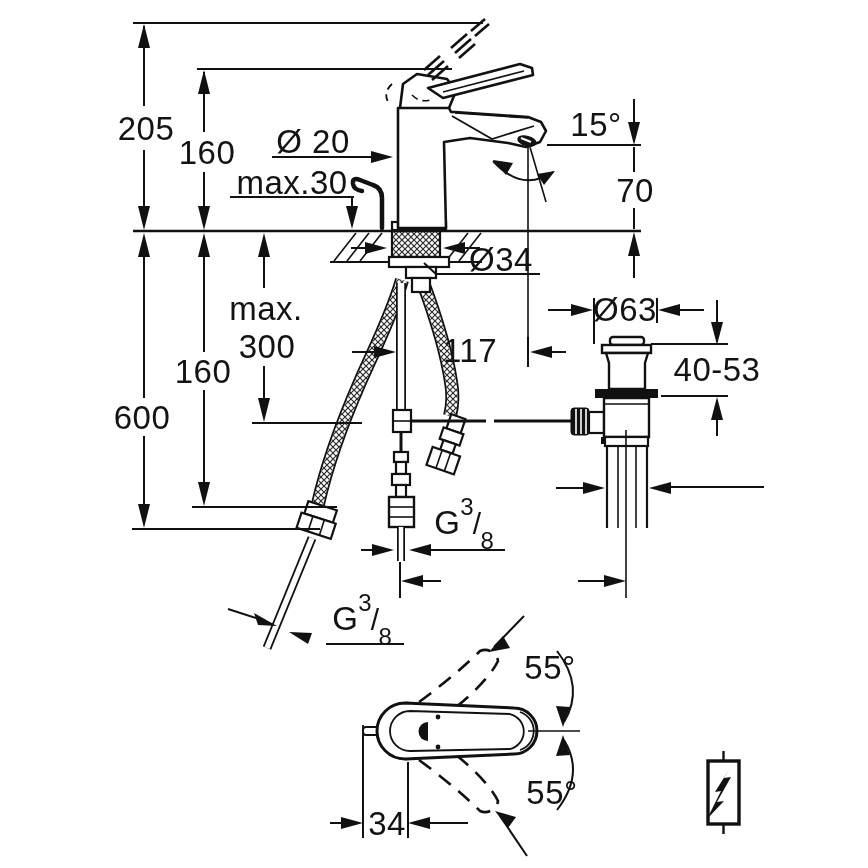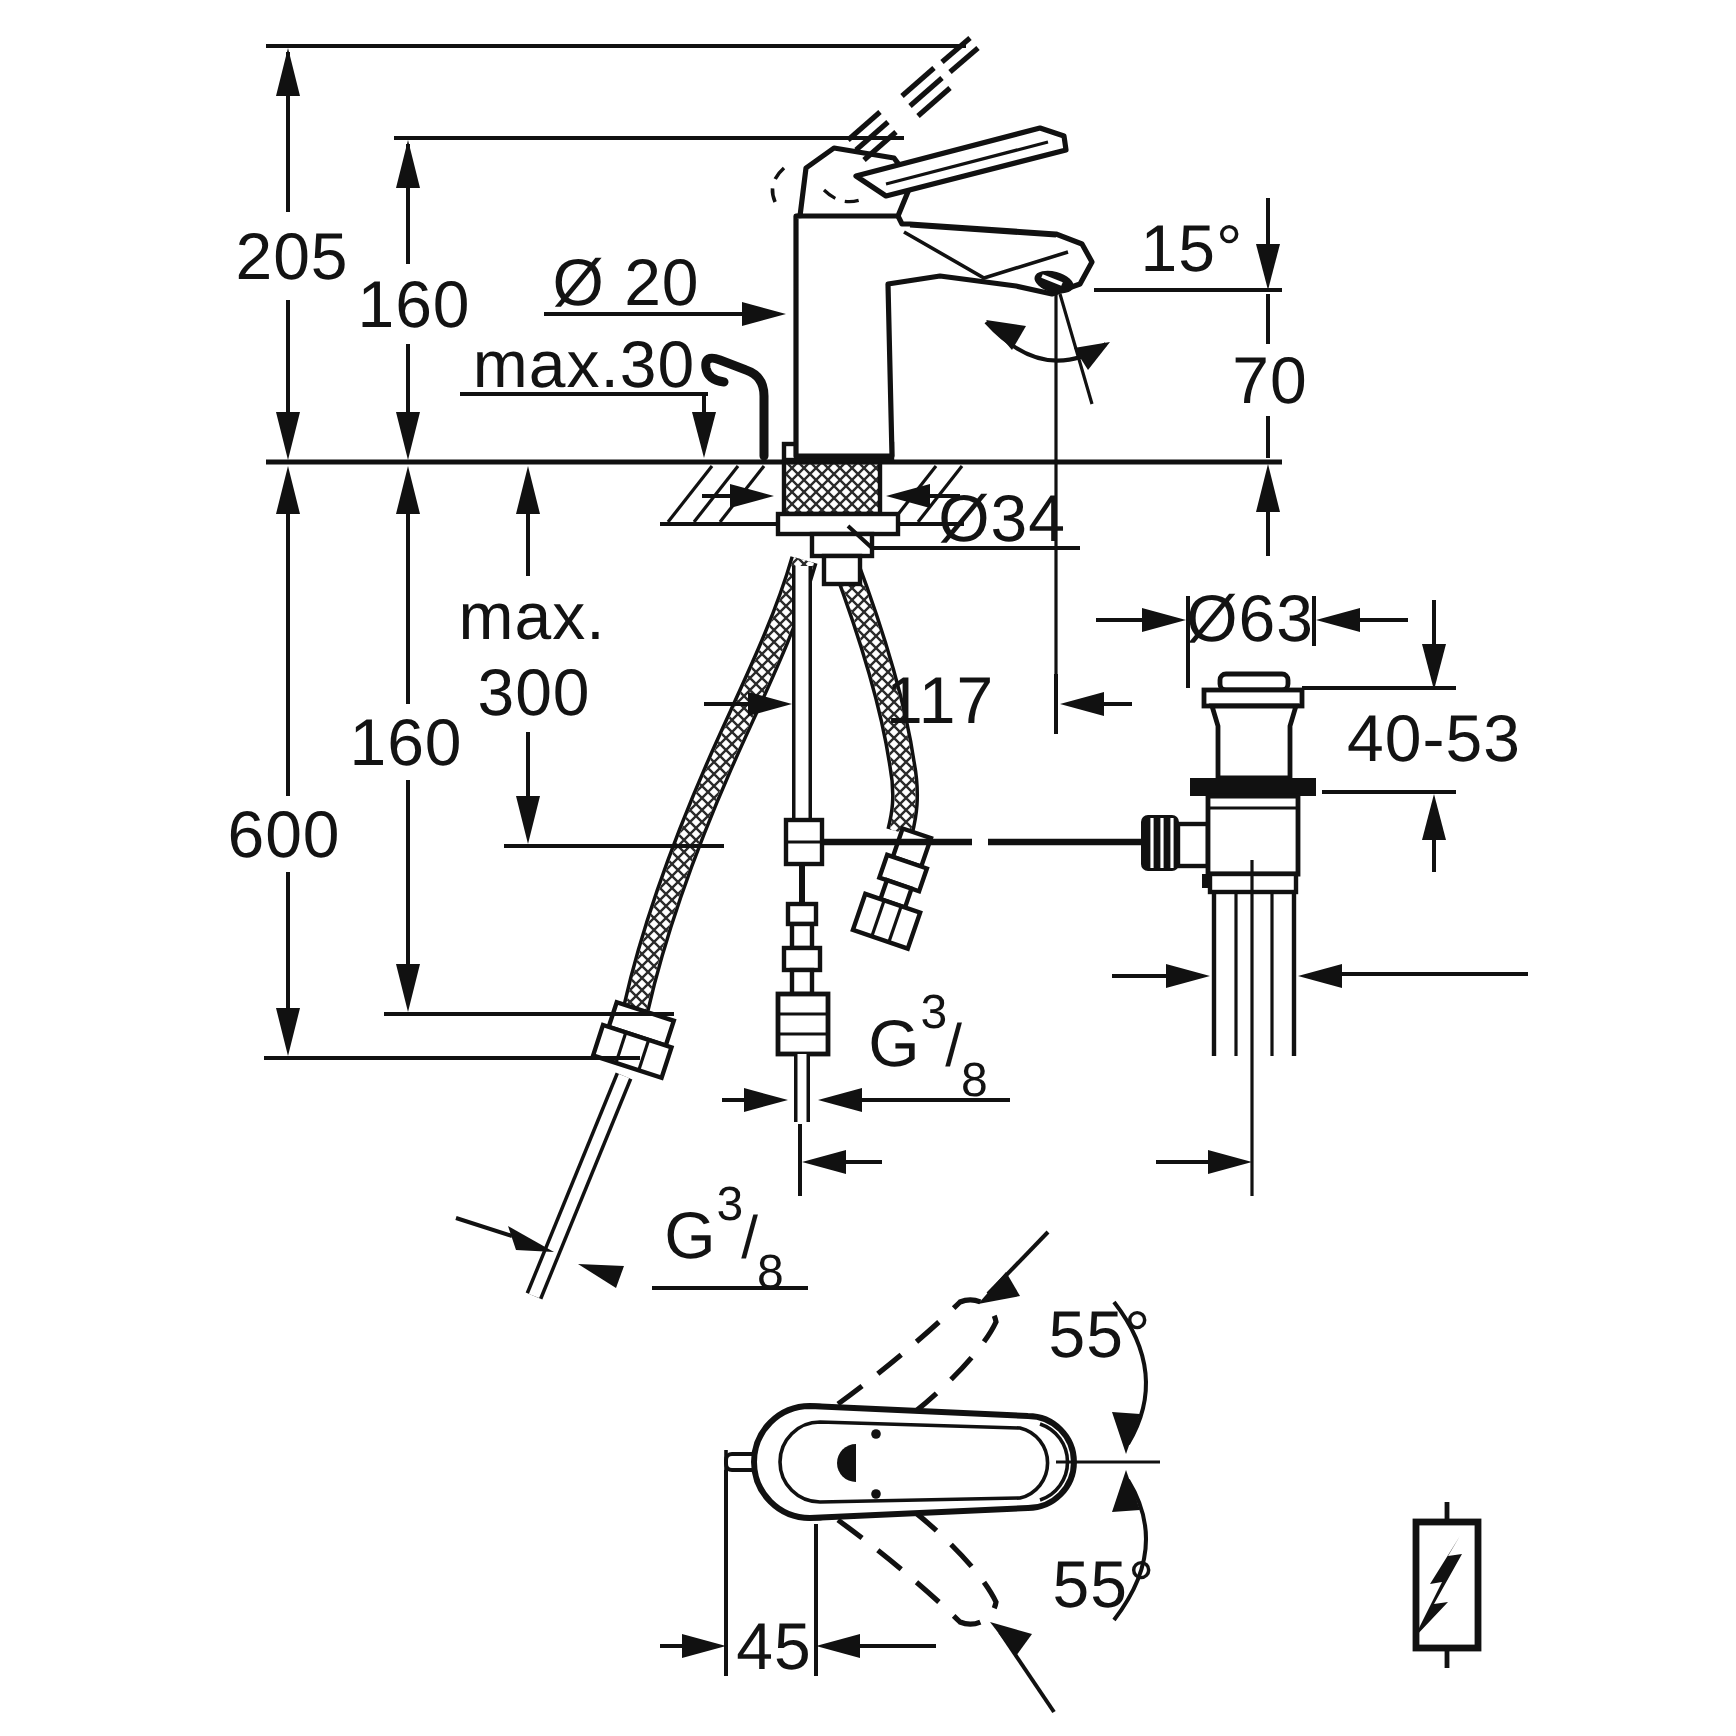--- a/index.html
+++ b/index.html
@@ -258,20 +258,20 @@
 <div class="lbl" style="left:501px;top:259px">Ø34</div>
 <div class="lbl" style="left:266px;top:308px">max.</div>
 <div class="lbl" style="left:267px;top:346px">300</div>
 <div class="lbl" style="left:203px;top:371px">160</div>
 <div class="lbl" style="left:142px;top:417px">600</div>
 <div class="lbl" style="left:470px;top:350px">117</div>
 <div class="lbl" style="left:625px;top:309px">Ø63</div>
 <div class="lbl" style="left:717px;top:369px">40-53</div>
 <div class="lbl" style="left:550px;top:667px">55°</div>
 <div class="lbl" style="left:552px;top:792px">55°</div>
-<div class="lbl" style="left:387px;top:823px">45</div>
+<div class="lbl" style="left:387px;top:823px">34</div>
 
 
 <div class="lbl frac" style="left:464px;top:524px"><span>G</span><sup>3</sup><span class="slash">/</span><sub>8</sub></div>
 
 <div class="lbl frac" style="left:362px;top:620px"><span>G</span><sup>3</sup><span class="slash">/</span><sub>8</sub></div>
 
 </div>
 
 </body></html>

